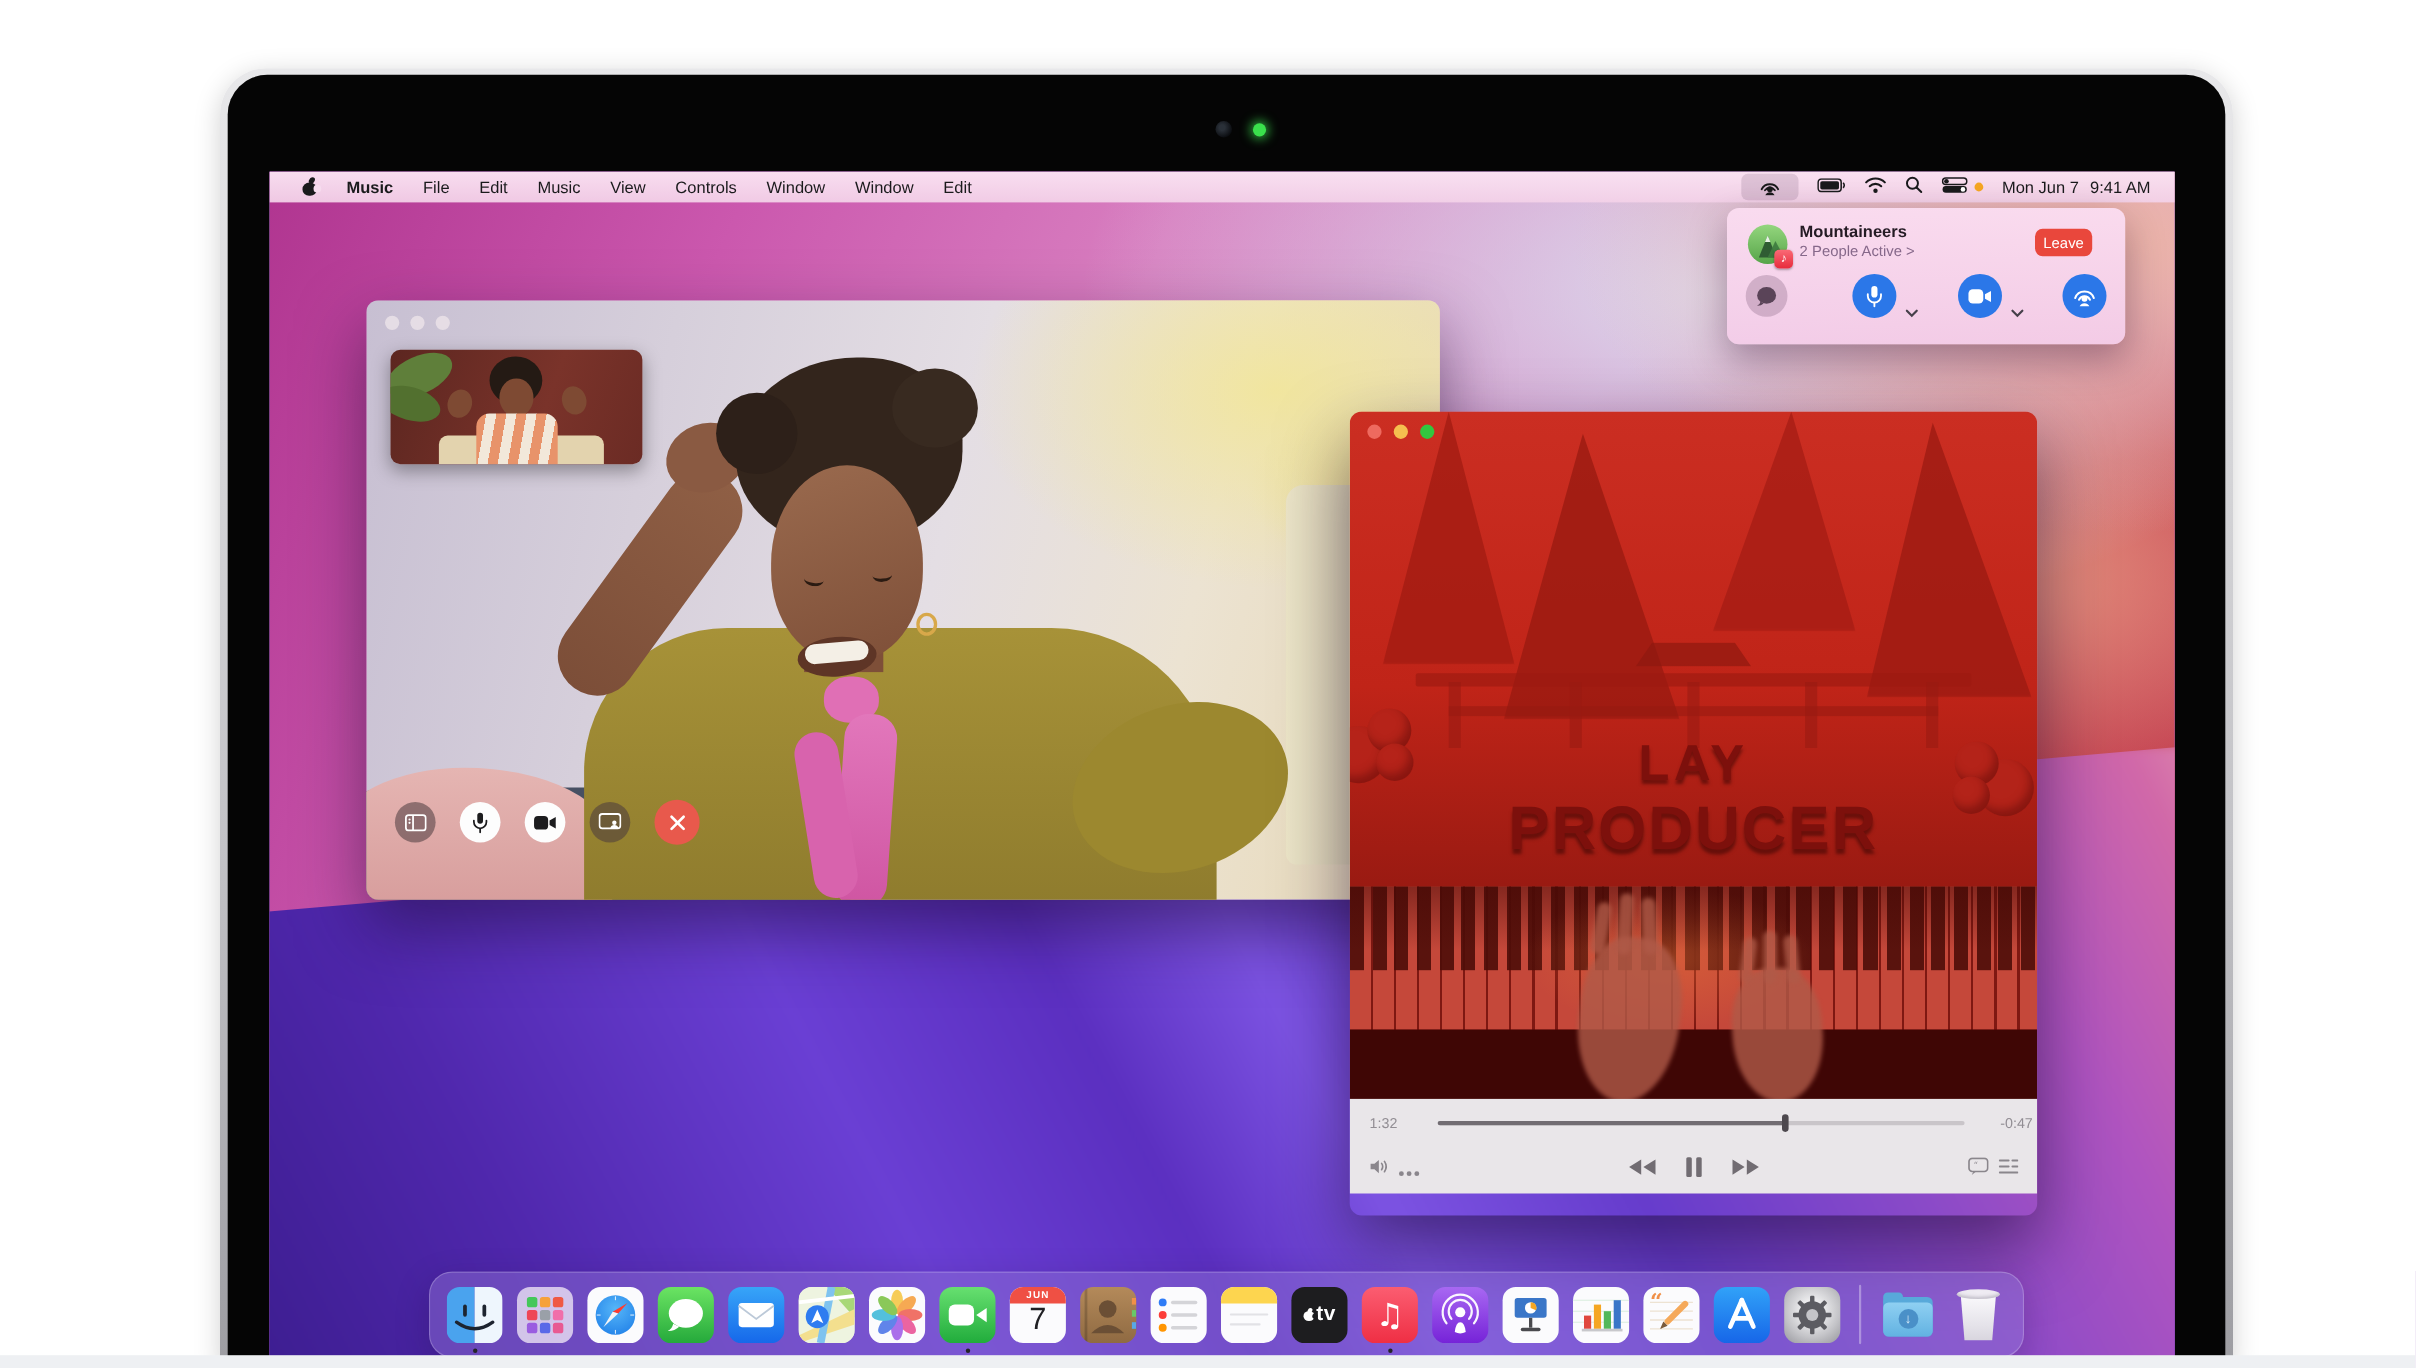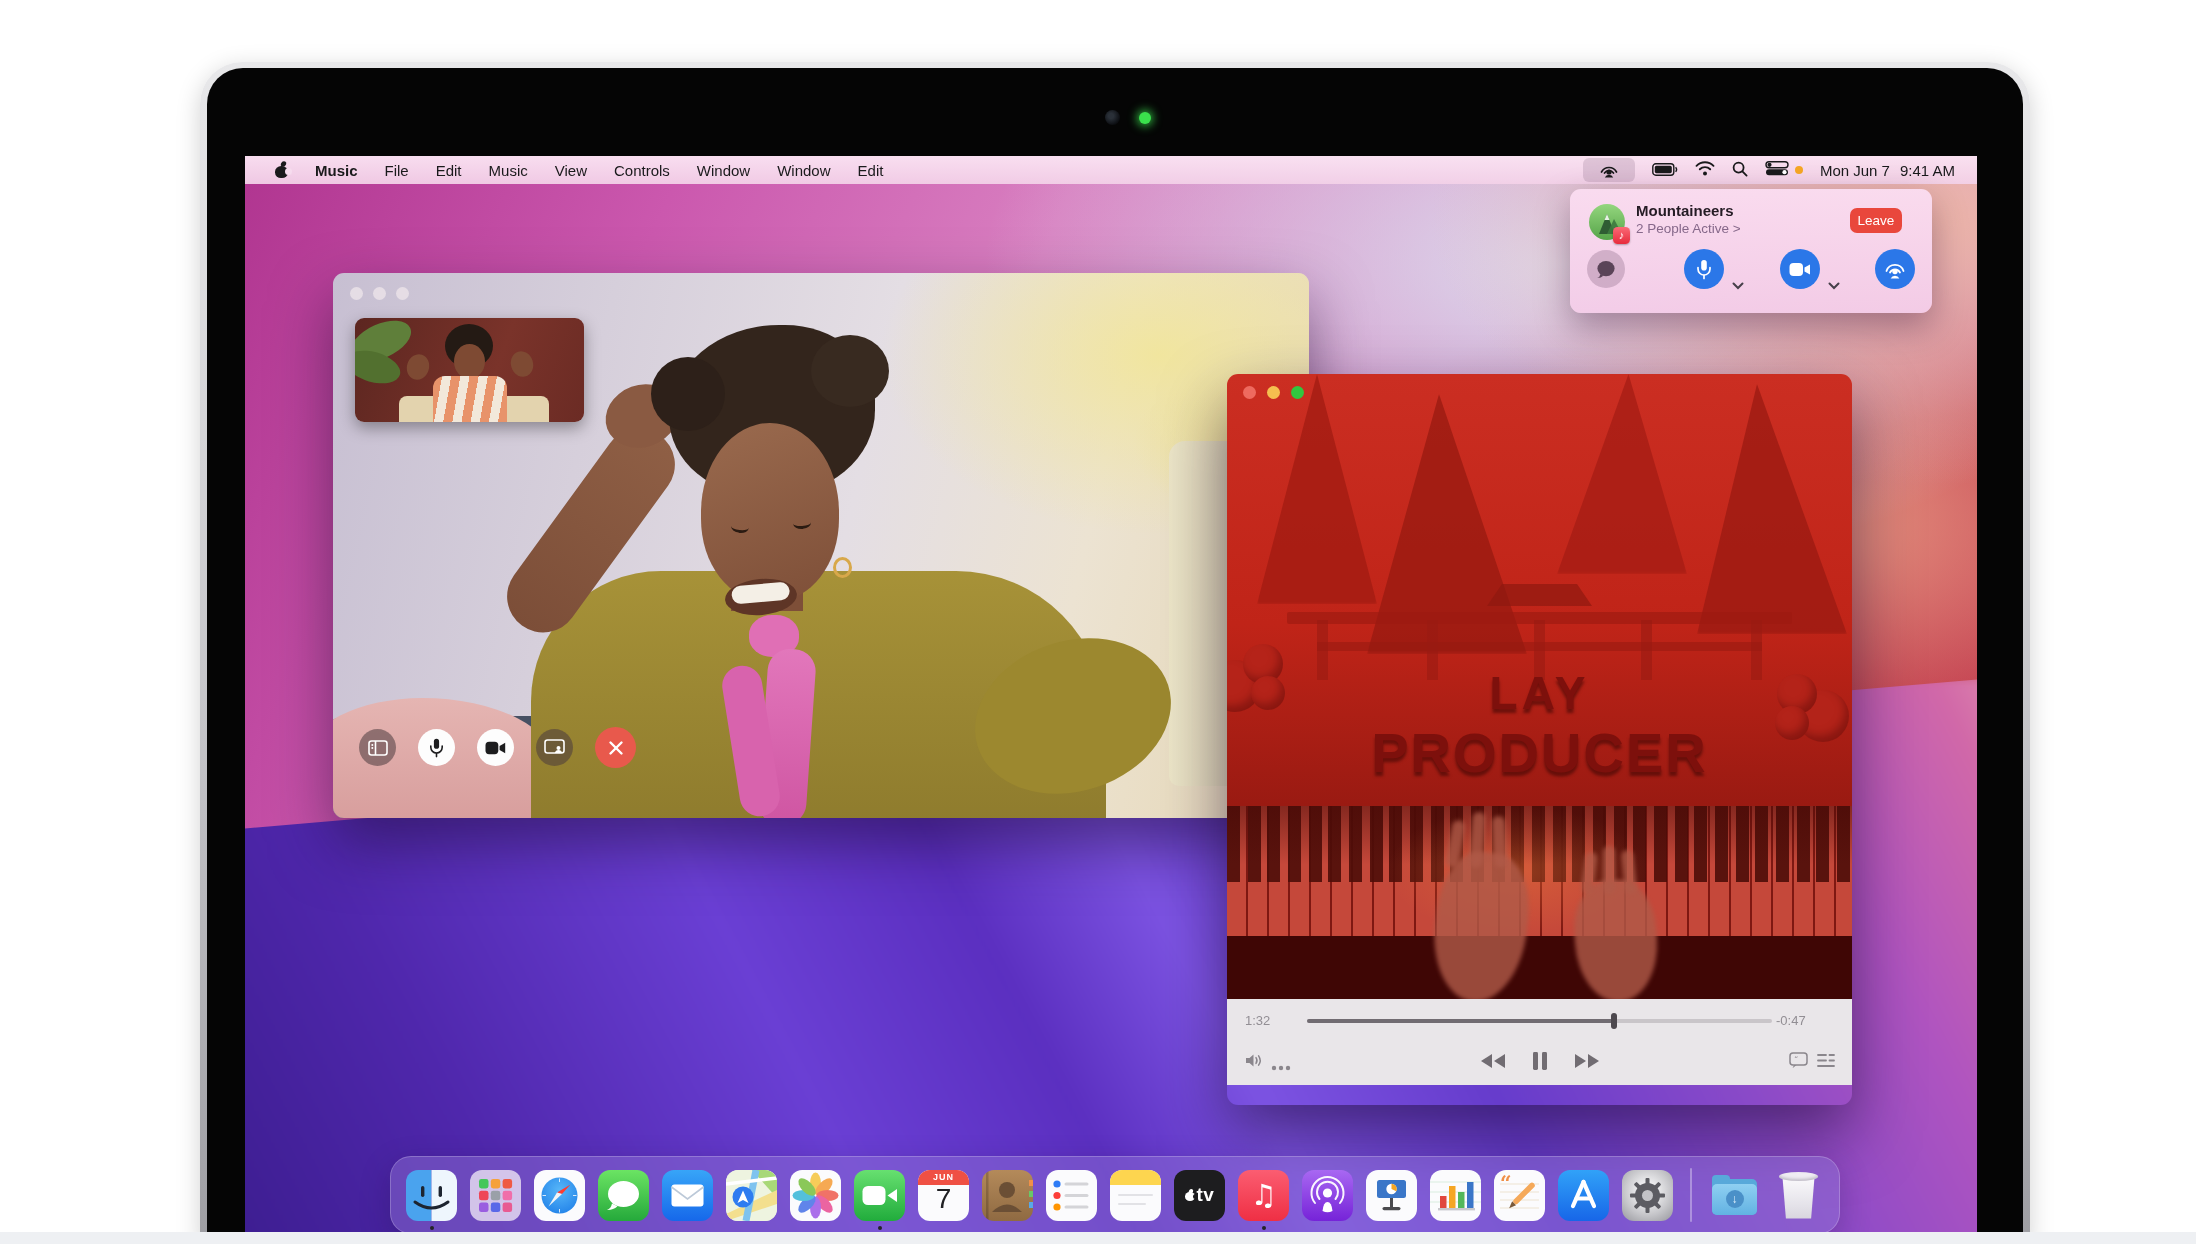--- a/index.html
+++ b/index.html
@@ -172,21 +172,21 @@
   .hand.h2{left:348px;top:506px;width:82px;height:122px;transform:rotate(-4deg);}
   .finger{position:absolute;background:#b05a48;filter:blur(2px);opacity:.8;border-radius:8px;}
   .mu-lights{position:absolute;left:16px;top:12px;display:flex;gap:11px;}
   .mu-light{width:13px;height:13px;border-radius:50%;}
   .tl-red{background:#ee6a5f;} .tl-yellow{background:#f5bf4f;} .tl-green{background:#32c63f;}
 
   .mu-player{position:absolute;left:0;top:625px;width:625px;height:86px;background:#e9e6e9;}
   .mu-times{position:absolute;left:0;top:14px;width:100%;display:flex;align-items:center;}
   .mu-time{font-size:13px;color:#928e94;width:58px;}
   .mu-time.left{text-align:left;padding-left:18px;}
-  .mu-time.right{padding-right:18px;}
+  .mu-time.right{text-align:right;padding-right:4px;}
   .track{flex:1;height:4px;border-radius:2px;background:#c9c5c9;position:relative;margin:0 4px;}
   .track-fill{position:absolute;left:0;top:0;height:4px;border-radius:2px;background:#716c72;}
   .thumb{position:absolute;top:-6px;margin-left:-3px;width:6px;height:16px;border-radius:3px;background:#4d484e;}
   .mu-row2{position:absolute;left:0;top:46px;width:100%;height:48px;}
   .transport{position:absolute;left:50%;top:6px;transform:translateX(-50%);display:flex;align-items:center;gap:26px;}
 
   
   .dock{position:absolute;left:145px;top:1000px;width:1450px;height:78px;border-radius:21px;
     background:rgba(142,112,212,.48);border:1px solid rgba(255,255,255,.22);
     box-shadow:0 10px 30px rgba(30,10,60,.25);

